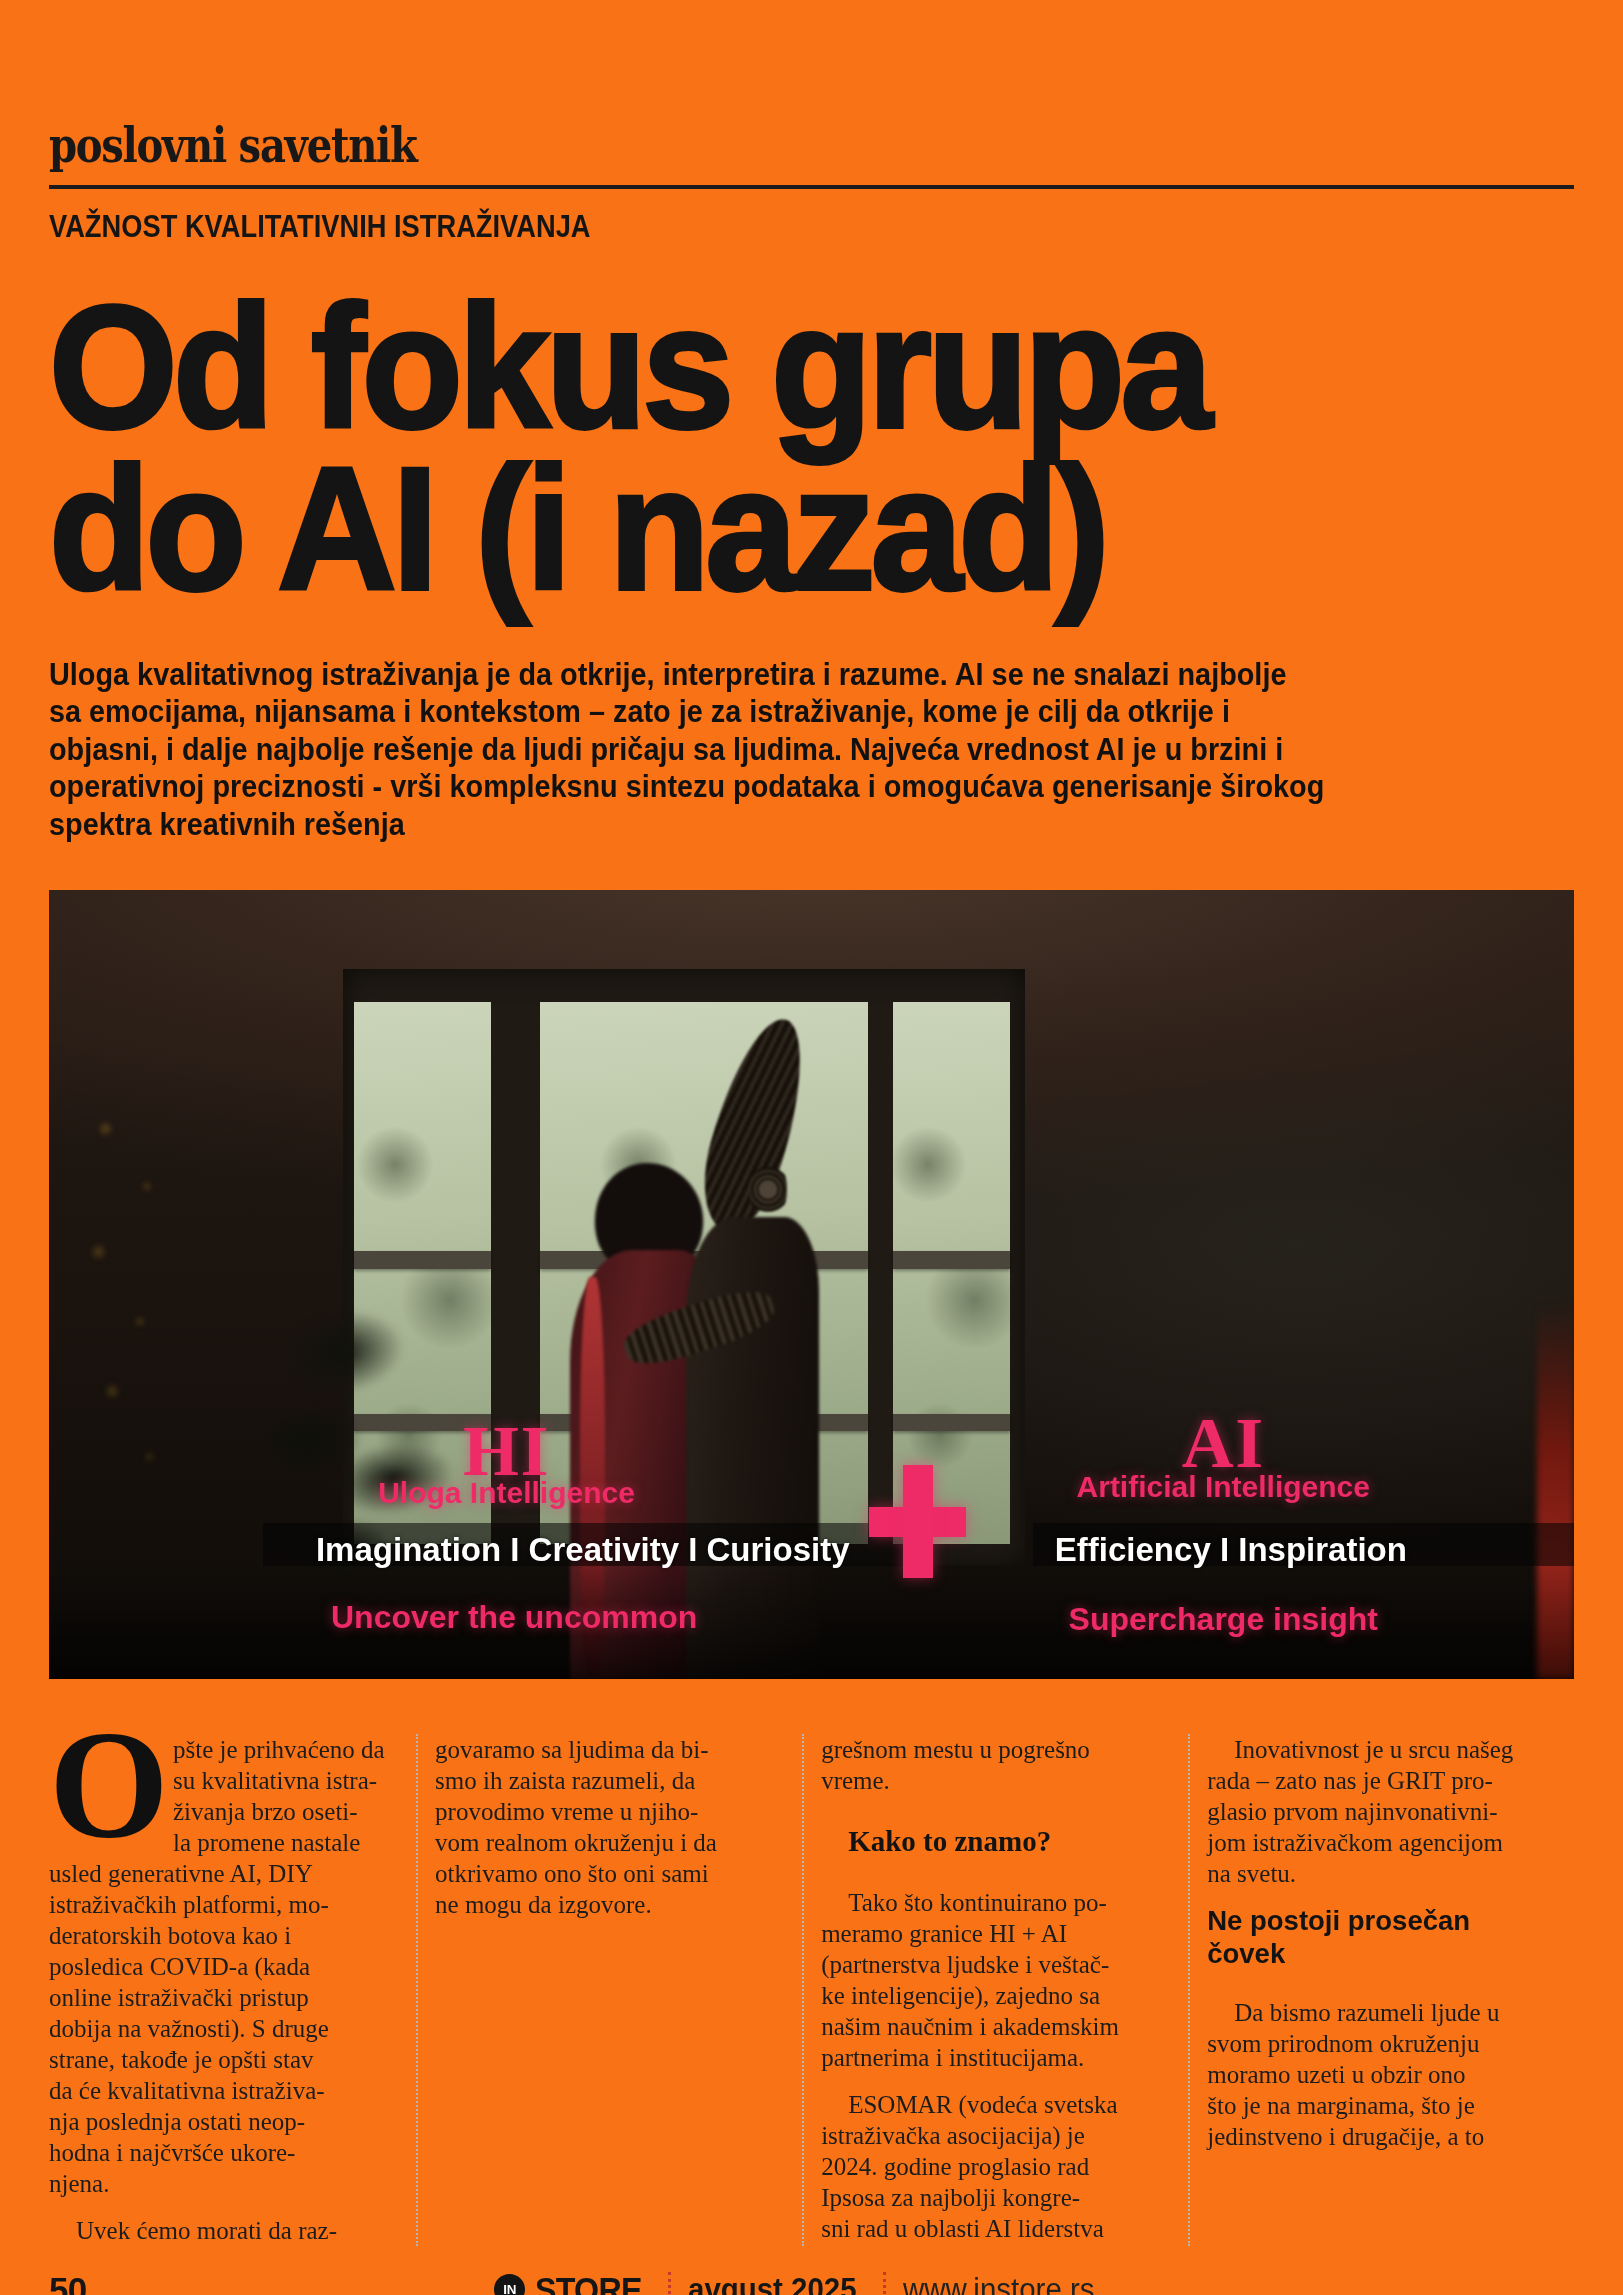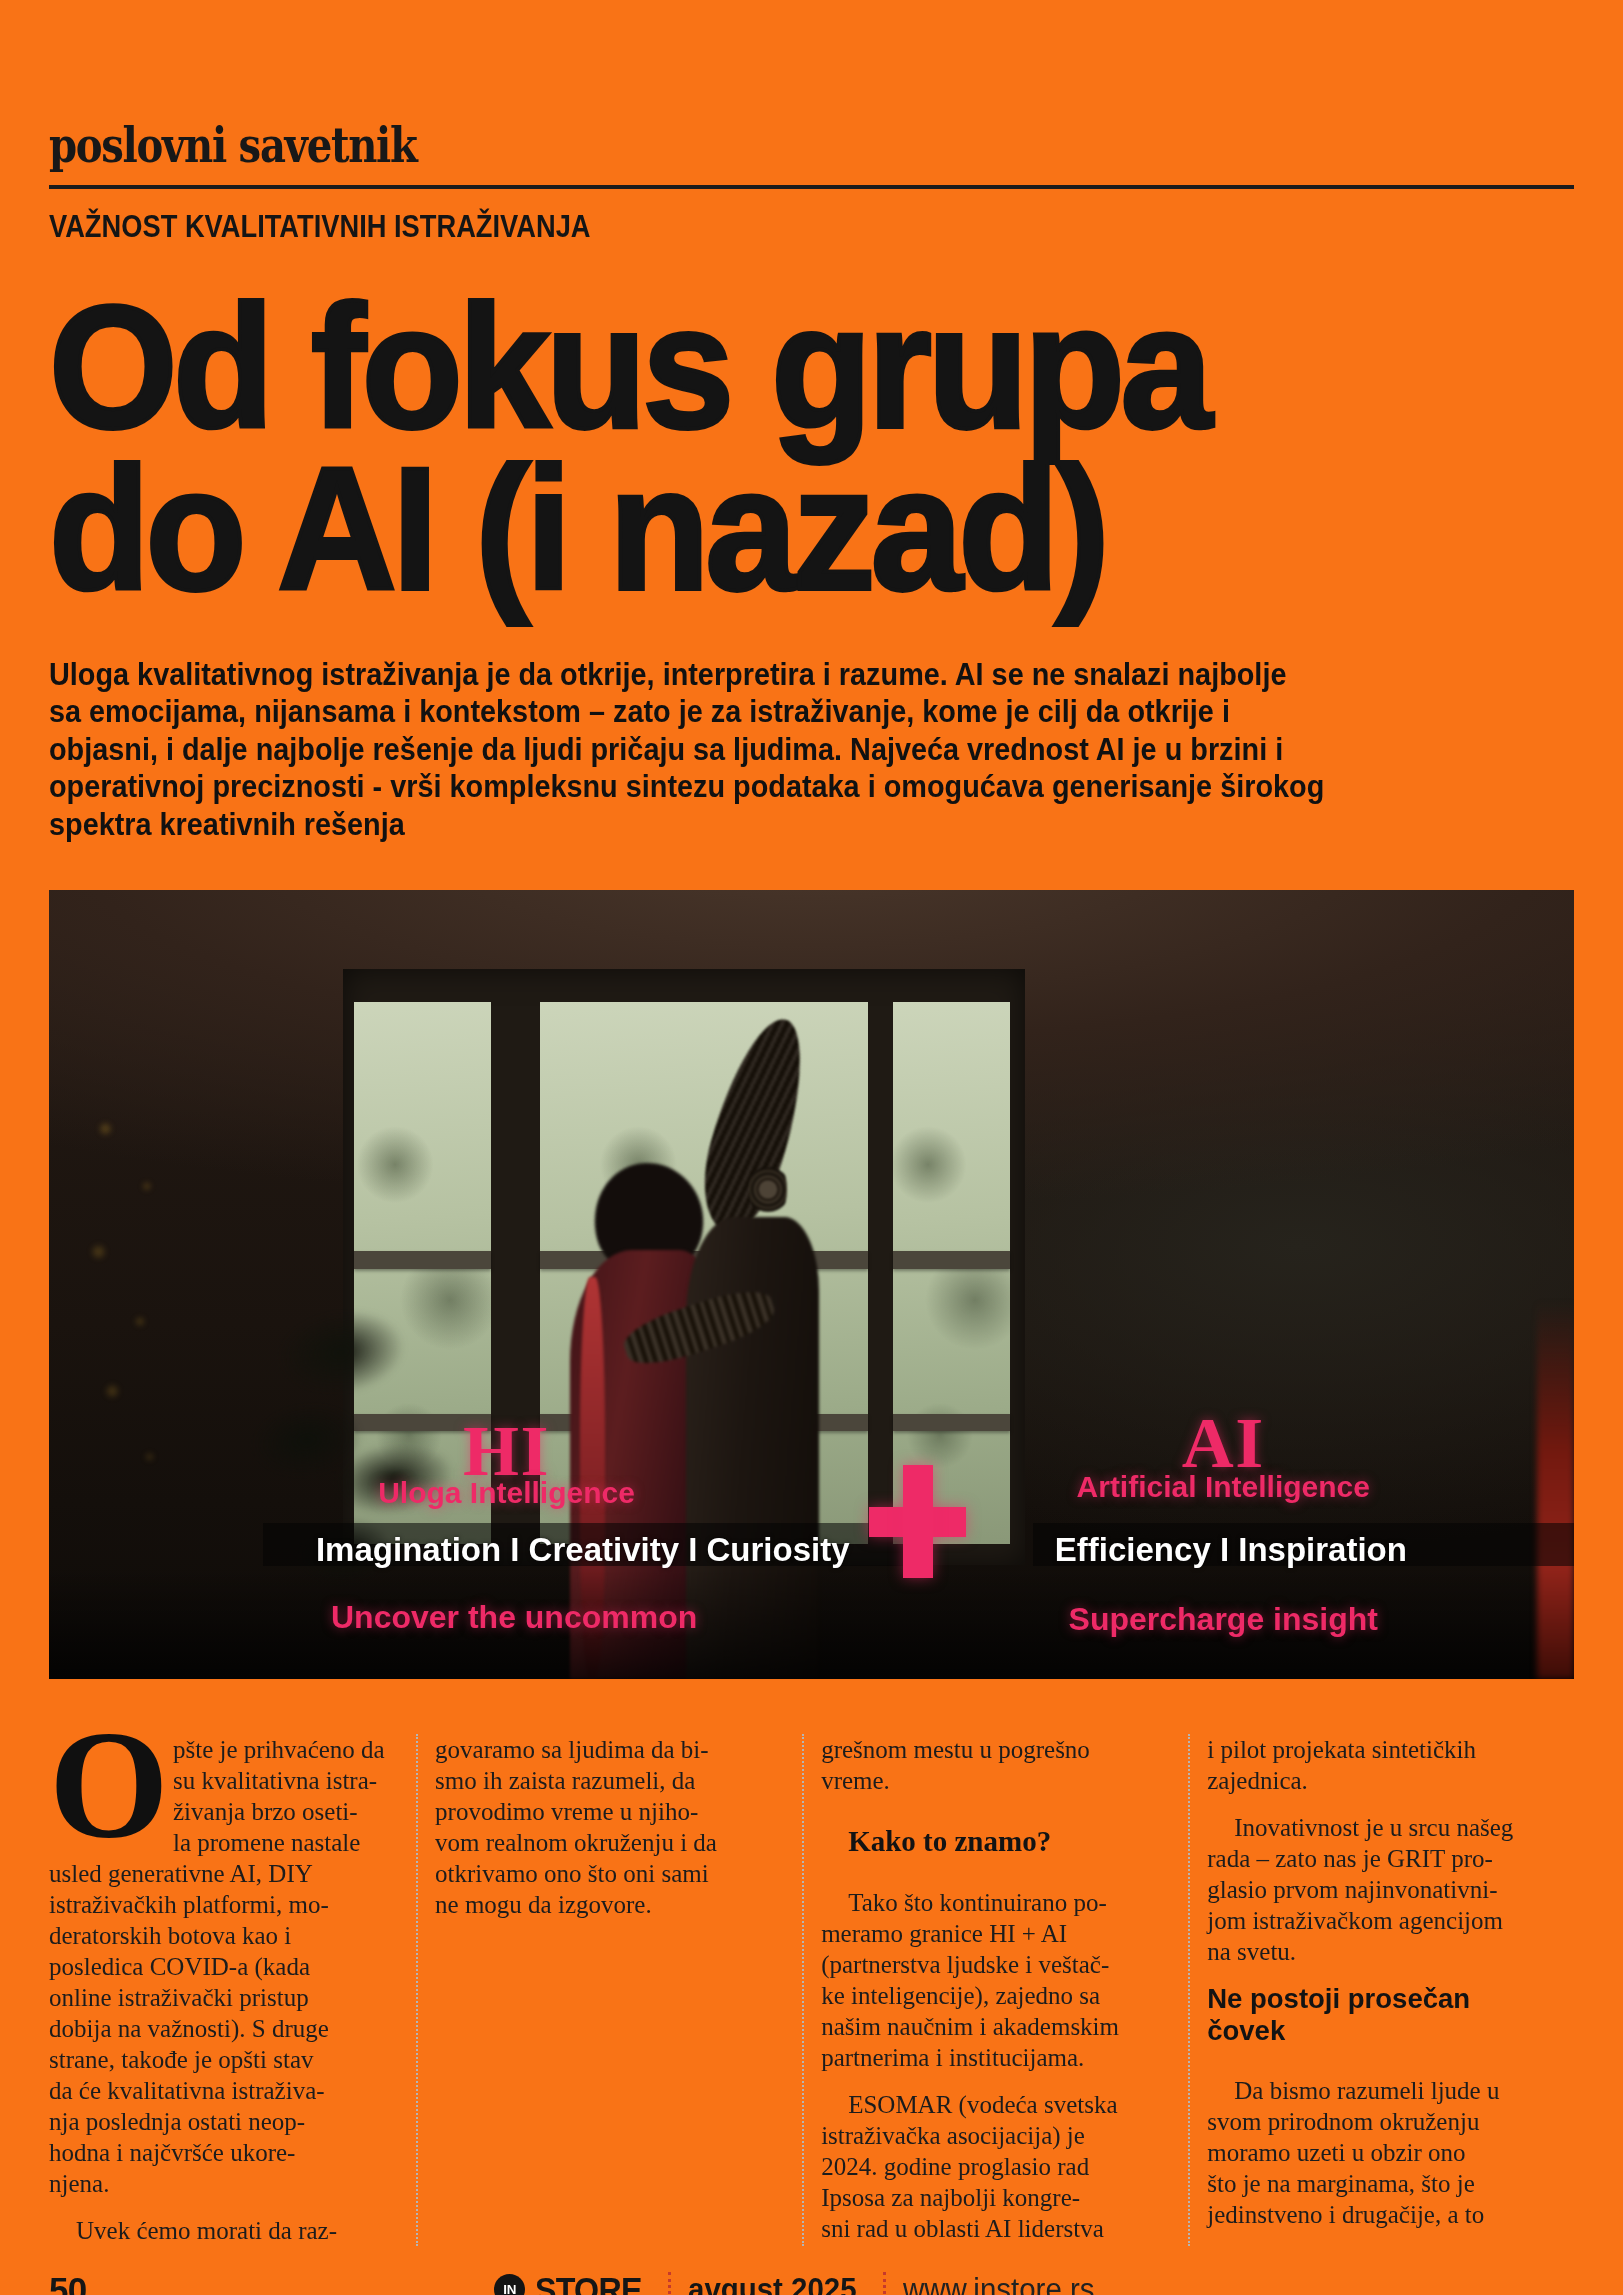--- a/index.html
+++ b/index.html
@@ -349,22 +349,20 @@
 ke inteligencije), zajedno sa
 našim naučnim i akademskim
 partnerima i institucijama.</p>
       <p class="body indent">ESOMAR (vodeća svetska
 istraživačka asocijacija) je
 2024. godine proglasio rad
 Ipsosa za najbolji kongre-
 sni rad u oblasti AI liderstva</p>
     </section>
     <section class="col">
-      <p class="body">i pilot projekata sintetičkih
-zajednica.</p>
       <p class="body indent">Inovativnost je u srcu našeg
 rada – zato nas je GRIT pro-
 glasio prvom najinvonativni-
 jom istraživačkom agencijom
 na svetu.</p>
       <h3 class="subhead">Ne postoji prosečan
 čovek</h3>
       <p class="body indent">Da bismo razumeli ljude u
 svom prirodnom okruženju
 moramo uzeti u obzir ono

